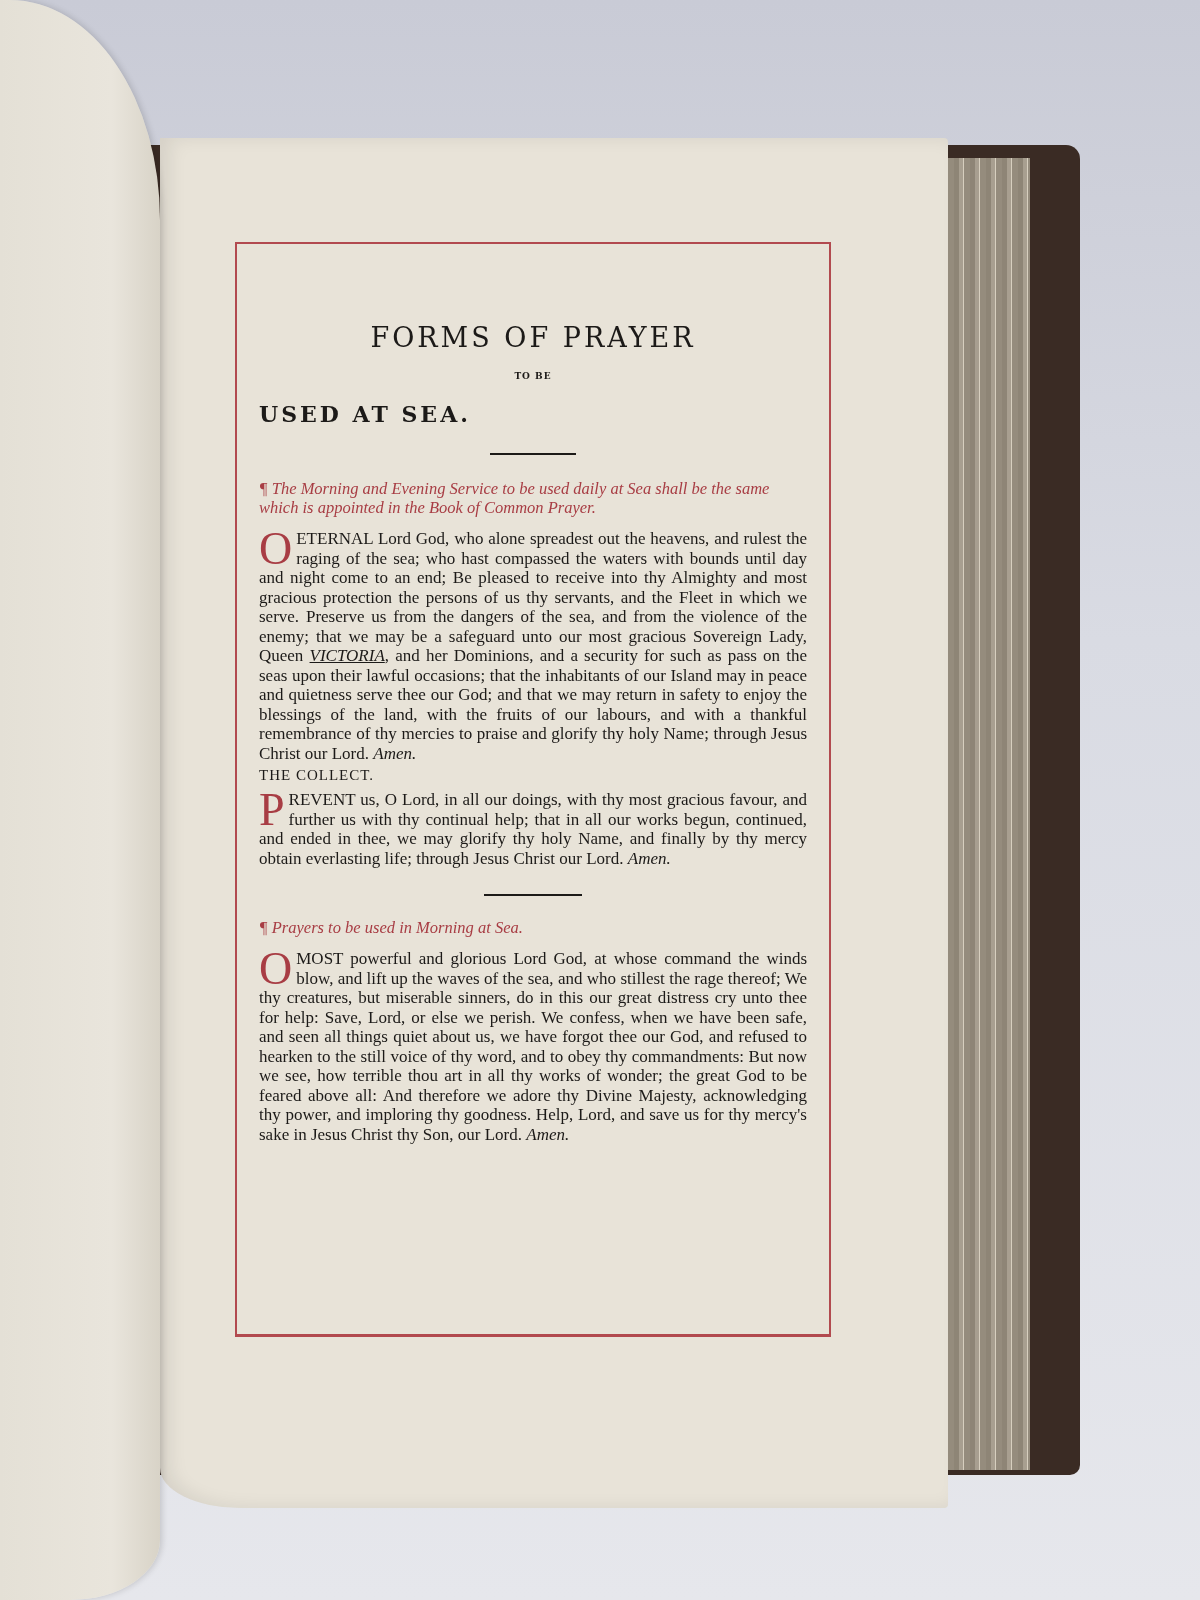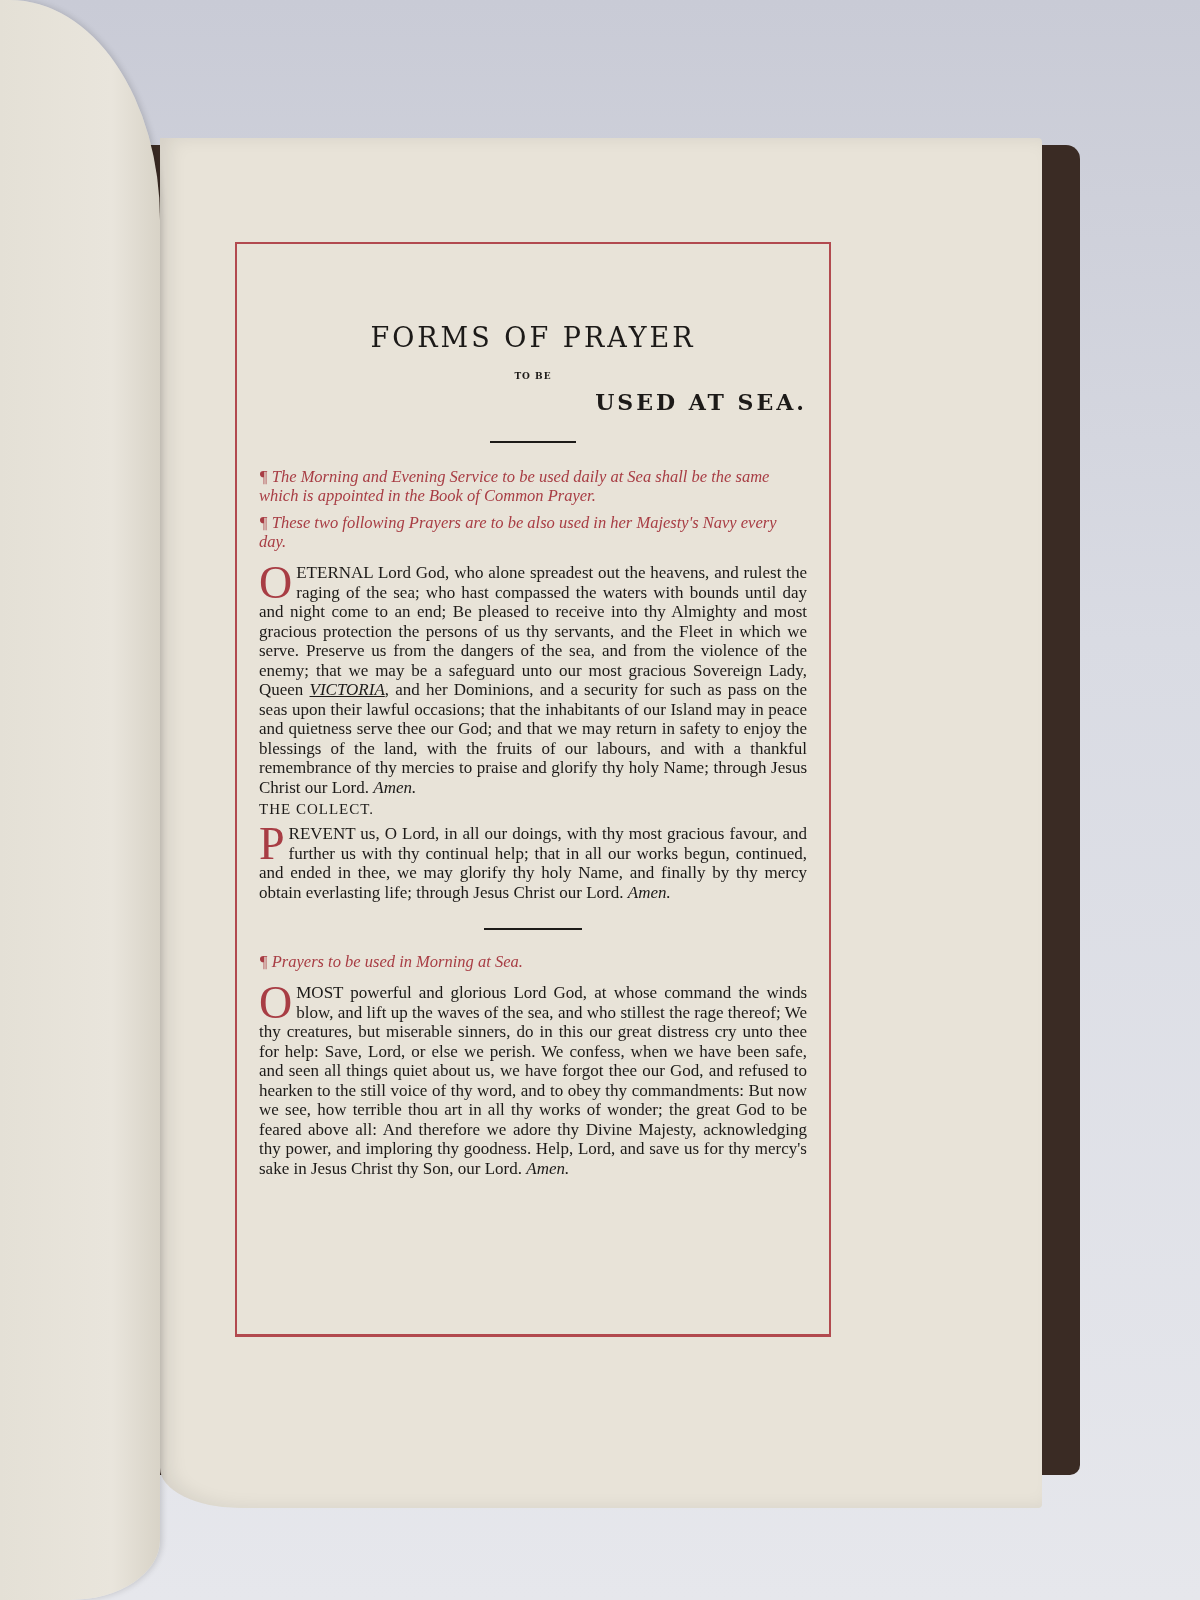--- a/index.html
+++ b/index.html
@@ -20,21 +20,21 @@
     position: absolute; left: 140px; top: 145px; width: 940px; height: 1330px;
     background: #3a2b24; border-radius: 6px 14px 10px 6px;
     z-index: 1;
   }
   .page-edges {
     position: absolute; left: 938px; top: 158px; width: 92px; height: 1312px;
     background: repeating-linear-gradient(90deg, #8e8576 0 5px, #a89f90 5px 9px, #d7cfbf 9px 10px, #958c7d 10px 16px);
     z-index: 2;
   }
   .right-page {
-    position: absolute; left: 160px; top: 138px; width: 882px; height: 1370px;
+    position: absolute; left: 160px; top: 138px; width: 788px; height: 1370px;
     background: #e8e3d8;
     border-top-right-radius: 4px;
     border-bottom-left-radius: 80px 40px;
     border-bottom-right-radius: 4px;
     box-shadow: inset 10px 0 18px rgba(0,0,0,0.08);
     z-index: 2;
   }
   .frame {
     position: absolute; left: 75px; top: 104px; width: 592px; height: 1090px;
     border: 2px solid #b24a4f;
@@ -42,25 +42,25 @@
   }
   .content {
     position: absolute; left: 22px; right: 22px; top: 78px;
     color: #1c1a18;
   }
   .title {
     text-align: center; font-size: 27px; letter-spacing: 3px; margin: 0;
     font-family: "DejaVu Serif", serif; font-weight: normal;
   }
   .to-be {
-    text-align: center; font-size: 9px; letter-spacing: 1px; margin: 18px 0 8px;
+    text-align: center; font-size: 9px; letter-spacing: 1px; margin: 18px 0 20px;
     font-family: "DejaVu Serif", serif; font-weight: bold;
   }
   .subtitle {
-    text-align: right; font-size: 22px; letter-spacing: 3px; margin: 0;
+    text-align: left; font-size: 22px; letter-spacing: 3px; margin: 0;
     font-family: "DejaVu Serif", serif;
   }
   .rule { width: 86px; height: 2px; background: #1c1a18; margin: 26px auto 24px; }
   .rubric {
     color: #a83d44; font-style: italic; font-size: 16.5px; line-height: 19px;
     text-align: left; margin: 0 0 8px;
   }
   .para {
     font-size: 17px; line-height: 19.5px; text-align: justify; margin: 12px 0 0;
   }
@@ -84,21 +84,20 @@
 
 <div class="right-page">
   <div class="frame">
     <div class="content">
       <h1 class="title">FORMS OF PRAYER</h1>
       <div class="to-be">TO BE</div>
       <h2 class="subtitle">USED AT SEA.</h2>
       <div class="rule"></div>
 
       <p class="rubric">¶ The Morning and Evening Service to be used daily at Sea shall be the same which is appointed in the Book of Common Prayer.</p>
-      <p class="rubric">¶ These two following Prayers are to be also used in her Majesty's Navy every day.</p>
 
       <p class="para">
         <span class="dropcap">O</span><span>ETERNAL Lord God, who alone spreadest out the heavens, and rulest the raging of the sea; who hast compassed the waters with bounds until day and night come to an end; Be pleased to receive into thy Almighty and most gracious protection the persons of us thy servants, and the Fleet in which we serve. Preserve us from the dangers of the sea, and from the violence of the enemy; that we may be a safeguard unto our most gracious Sovereign Lady, Queen </span><span class="victoria">VICTORIA</span><span>, and her Dominions, and a security for such as pass on the seas upon their lawful occasions; that the inhabitants of our Island may in peace and quietness serve thee our God; and that we may return in safety to enjoy the blessings of the land, with the fruits of our labours, and with a thankful remembrance of thy mercies to praise and glorify thy holy Name; through Jesus Christ our Lord. </span><span class="amen">Amen.</span>
       </p>
 
       <p class="collect-heading">THE COLLECT.</p>
       <p class="para">
         <span class="dropcap">P</span><span>REVENT us, O Lord, in all our doings, with thy most gracious favour, and further us with thy continual help; that in all our works begun, continued, and ended in thee, we may glorify thy holy Name, and finally by thy mercy obtain everlasting life; through Jesus Christ our Lord. </span><span class="amen">Amen.</span>
       </p>
 

